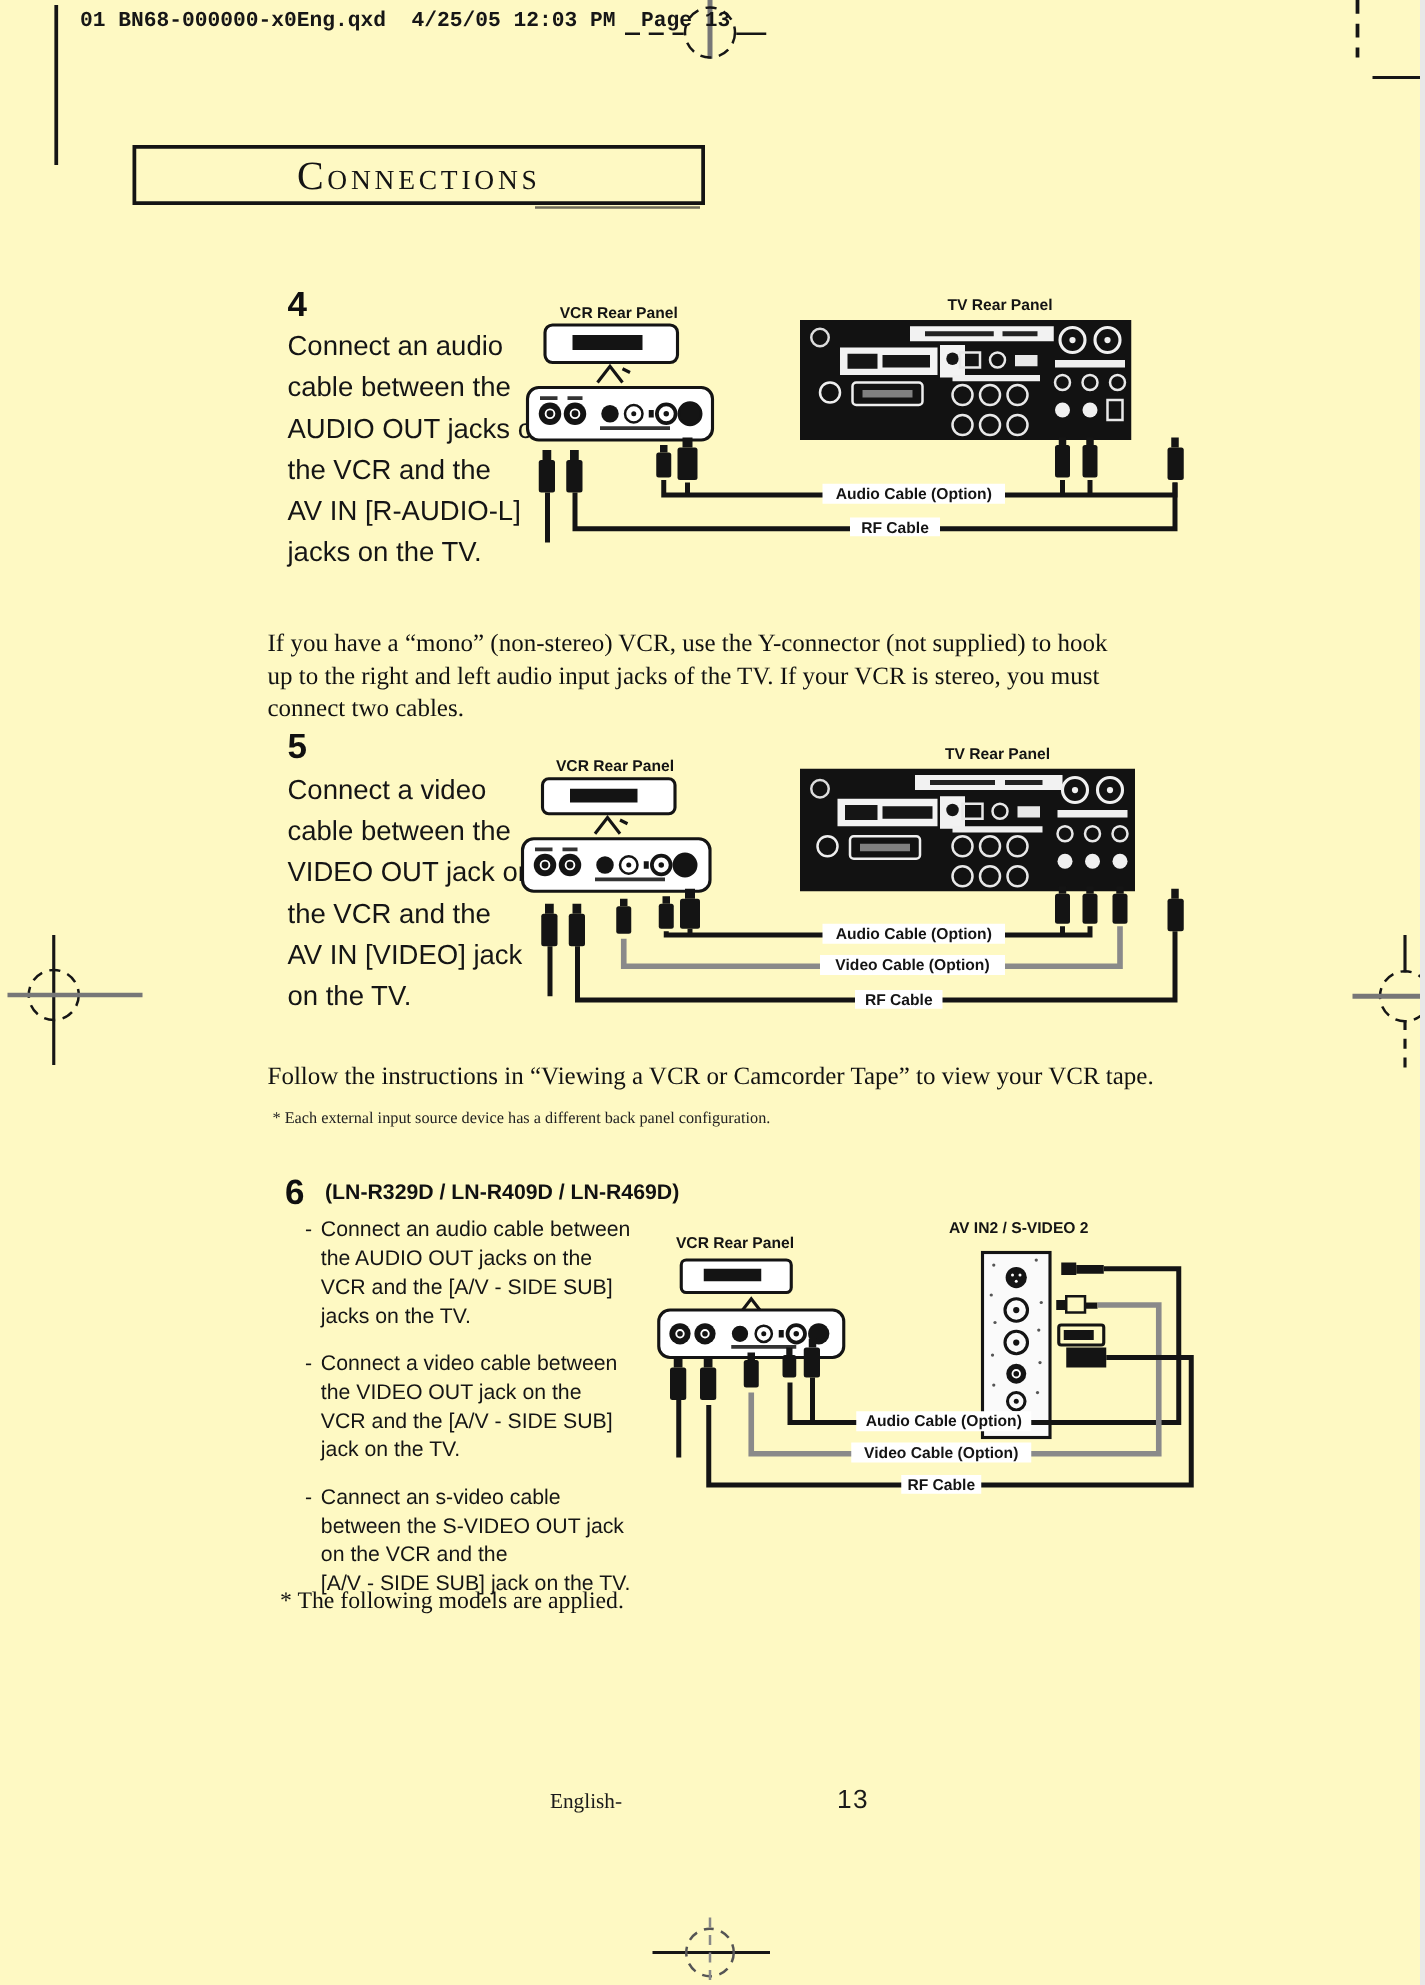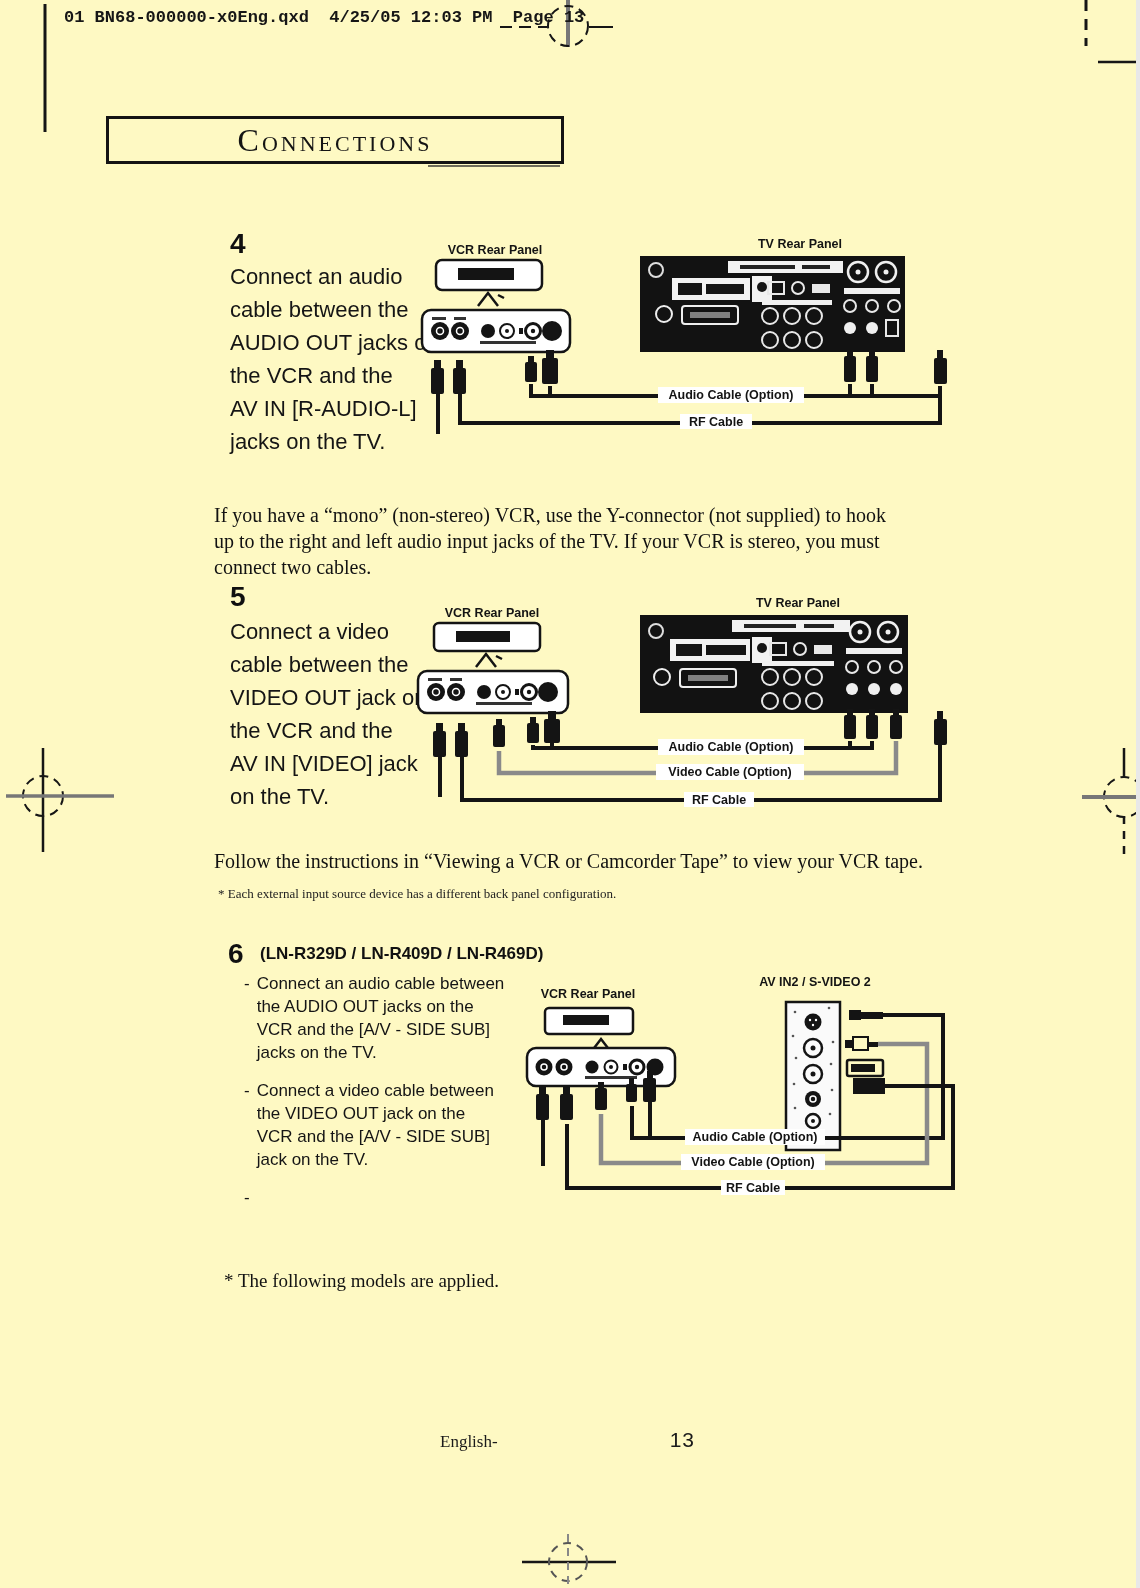--- a/index.html
+++ b/index.html
@@ -285,20 +285,24 @@
     </div>
     <div class="bullet">
       <span>-</span>
       <span class="bullet-lines">Connect a video cable between
 the VIDEO OUT jack on the
 VCR and the [A/V - SIDE SUB]
 jack on the TV.</span>
     </div>
     <div class="bullet">
       <span>-</span>
+      <span class="bullet-lines">Cannect an s-video cable
+between the S-VIDEO OUT jack
+on the VCR and the
+[A/V - SIDE SUB] jack on the TV.</span>
     </div>
   </div>
 
   <svg class="abs" style="left:515px;top:958px;" width="445" height="255" viewBox="0 0 445 255">
     <text class="dlabel" x="73" y="40" text-anchor="middle">VCR Rear Panel</text>
     <g>
       <rect x="30" y="50" width="88" height="26" rx="4" fill="#fff" stroke="#141414" stroke-width="2.5"></rect>
       <rect x="48" y="57" width="46" height="10" fill="#141414"></rect>
       <path d="M76 94 L86 81 L96 94" fill="none" stroke="#141414" stroke-width="2.5"></path>
     </g>

